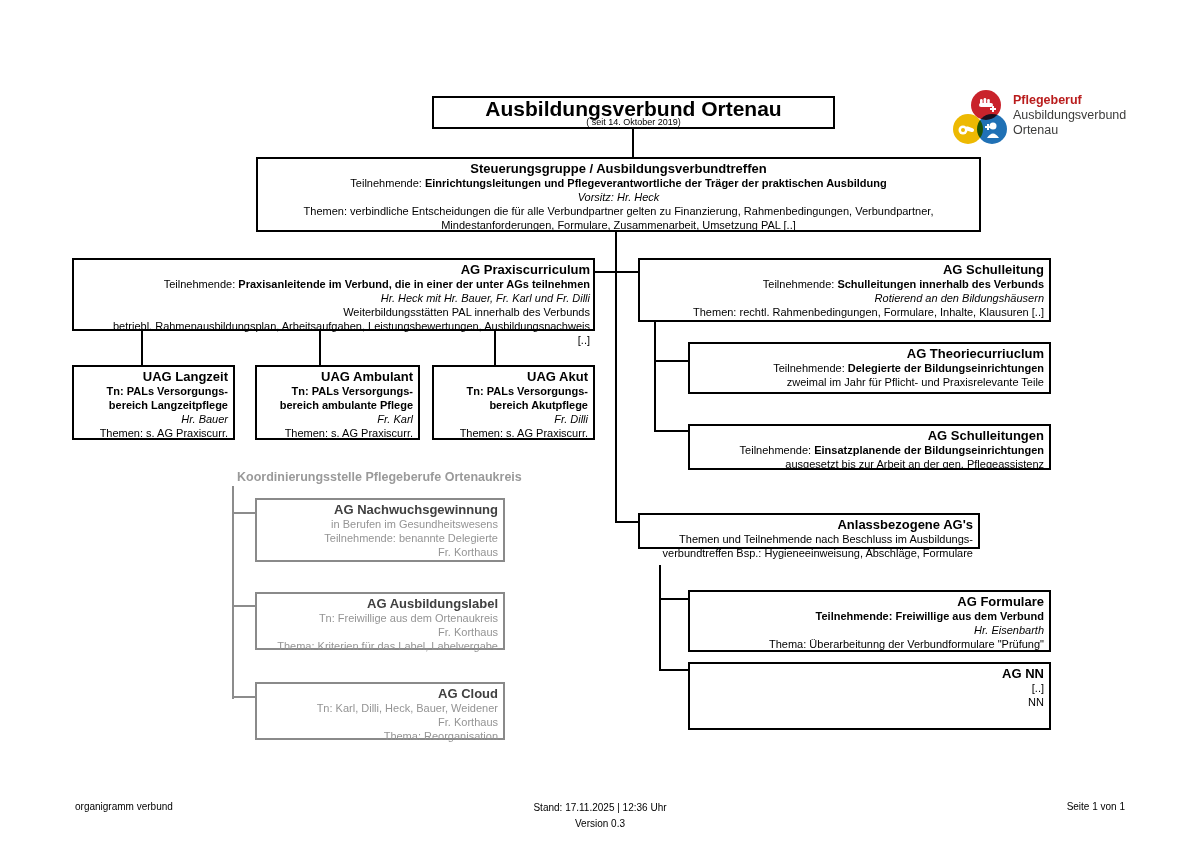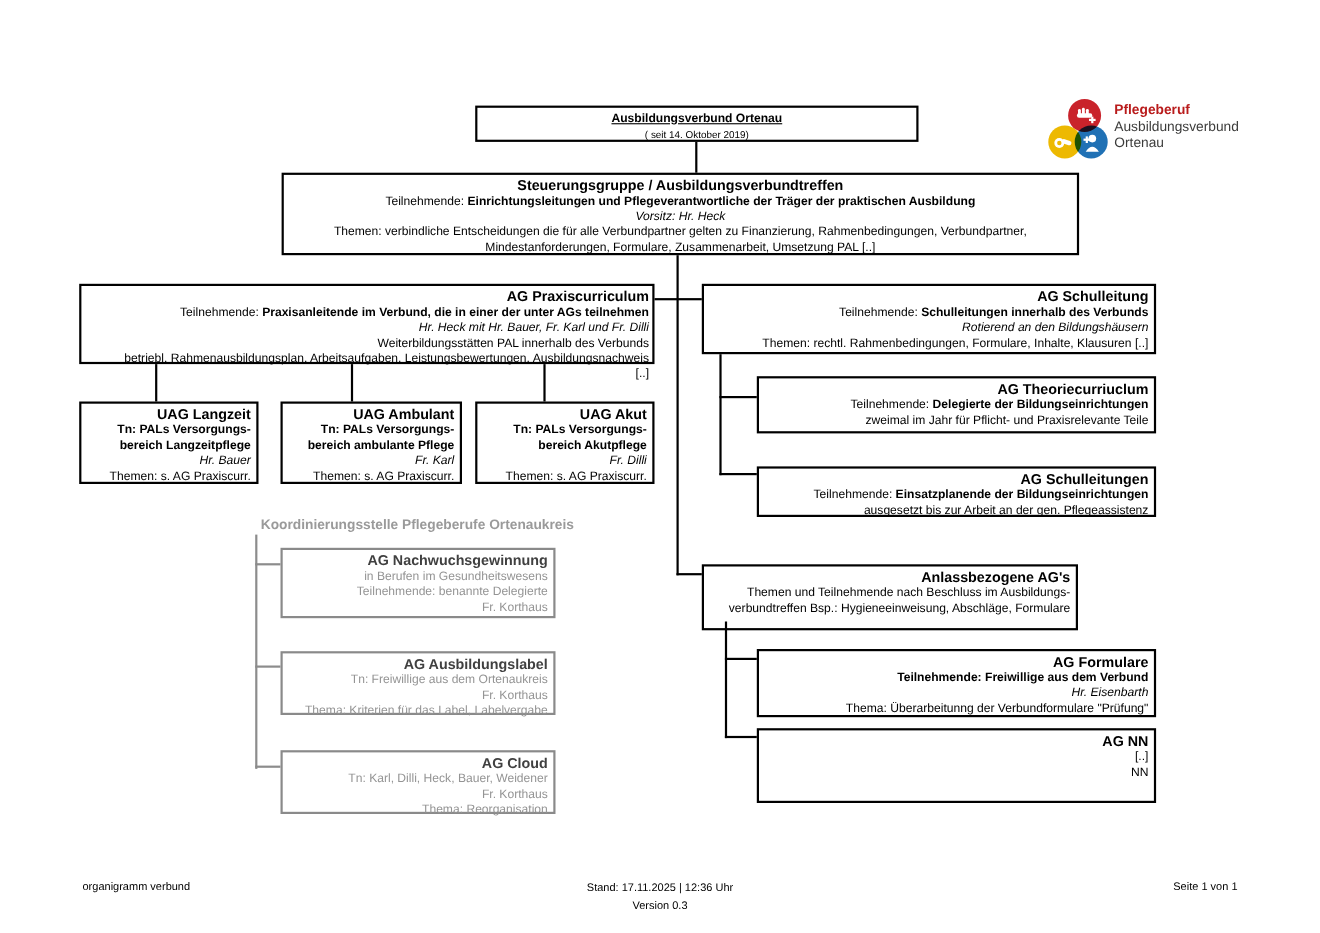--- a/index.html
+++ b/index.html
@@ -16,21 +16,21 @@
   .i{font-style:italic;}
 
   .vline{position:absolute;width:2px;background:#000;}
   .hline{position:absolute;height:2px;background:#000;}
   .vline.gray,.hline.gray{background:#8c8c8c;}
 
   .graybox{border:2px solid #8a8a8a;color:#949494;}
   .graybox .t{color:#404040;}
   .gray-heading{position:absolute;font-weight:bold;font-size:12.5px;color:#9a9a9a;}
 
-  .root-title{font-weight:bold;font-size:11px;line-height:17px;text-decoration:underline;}
+  .root-title{font-weight:bold;font-size:21px;line-height:17px;}
   .root-sub{font-size:9px;line-height:11px;}
 
   
   .logo{position:absolute;left:953;top:90px;width:170px;height:58px;}
   .logo{left:953px;}
   .logo-mark{position:absolute;left:0;top:0;width:58px;height:58px;}
   .lc{position:absolute;width:30px;height:30px;border-radius:50%;mix-blend-mode:multiply;}
   .lc svg{position:absolute;left:0;top:0;}
   .logo-text{position:absolute;left:60px;top:3px;font-size:12.5px;line-height:15px;color:#3c3c3b;}
   .logo-text .green{font-weight:bold;}
@@ -157,21 +157,21 @@
     <div>Thema: Kriterien für das Label, Labelvergabe</div>
   </div>
 
   <div class="box left graybox" style="left:255px;top:682px;width:250px;height:58px;">
     <div class="t">AG Cloud</div>
     <div>Tn: Karl, Dilli, Heck, Bauer, Weidener</div>
     <div>Fr. Korthaus</div>
     <div>Thema: Reorganisation</div>
   </div>
 
-  <div class="box left" style="left:638px;top:513px;width:342px;height:60px;">
+  <div class="box left" style="left:638px;top:513px;width:342px;height:36px;">
     <div class="t">Anlassbezogene AG's</div>
     <div>Themen und Teilnehmende nach Beschluss im Ausbildungs-</div>
     <div>verbundtreffen Bsp.: Hygieneeinweisung, Abschläge, Formulare</div>
   </div>
 
   <div class="box left" style="left:688px;top:590px;width:363px;height:62px;">
     <div class="t">AG Formulare</div>
     <div class="b">Teilnehmende: Freiwillige aus dem Verbund</div>
     <div class="i">Hr. Eisenbarth</div>
     <div>Thema: Überarbeitunng der Verbundformulare "Prüfung"</div>

